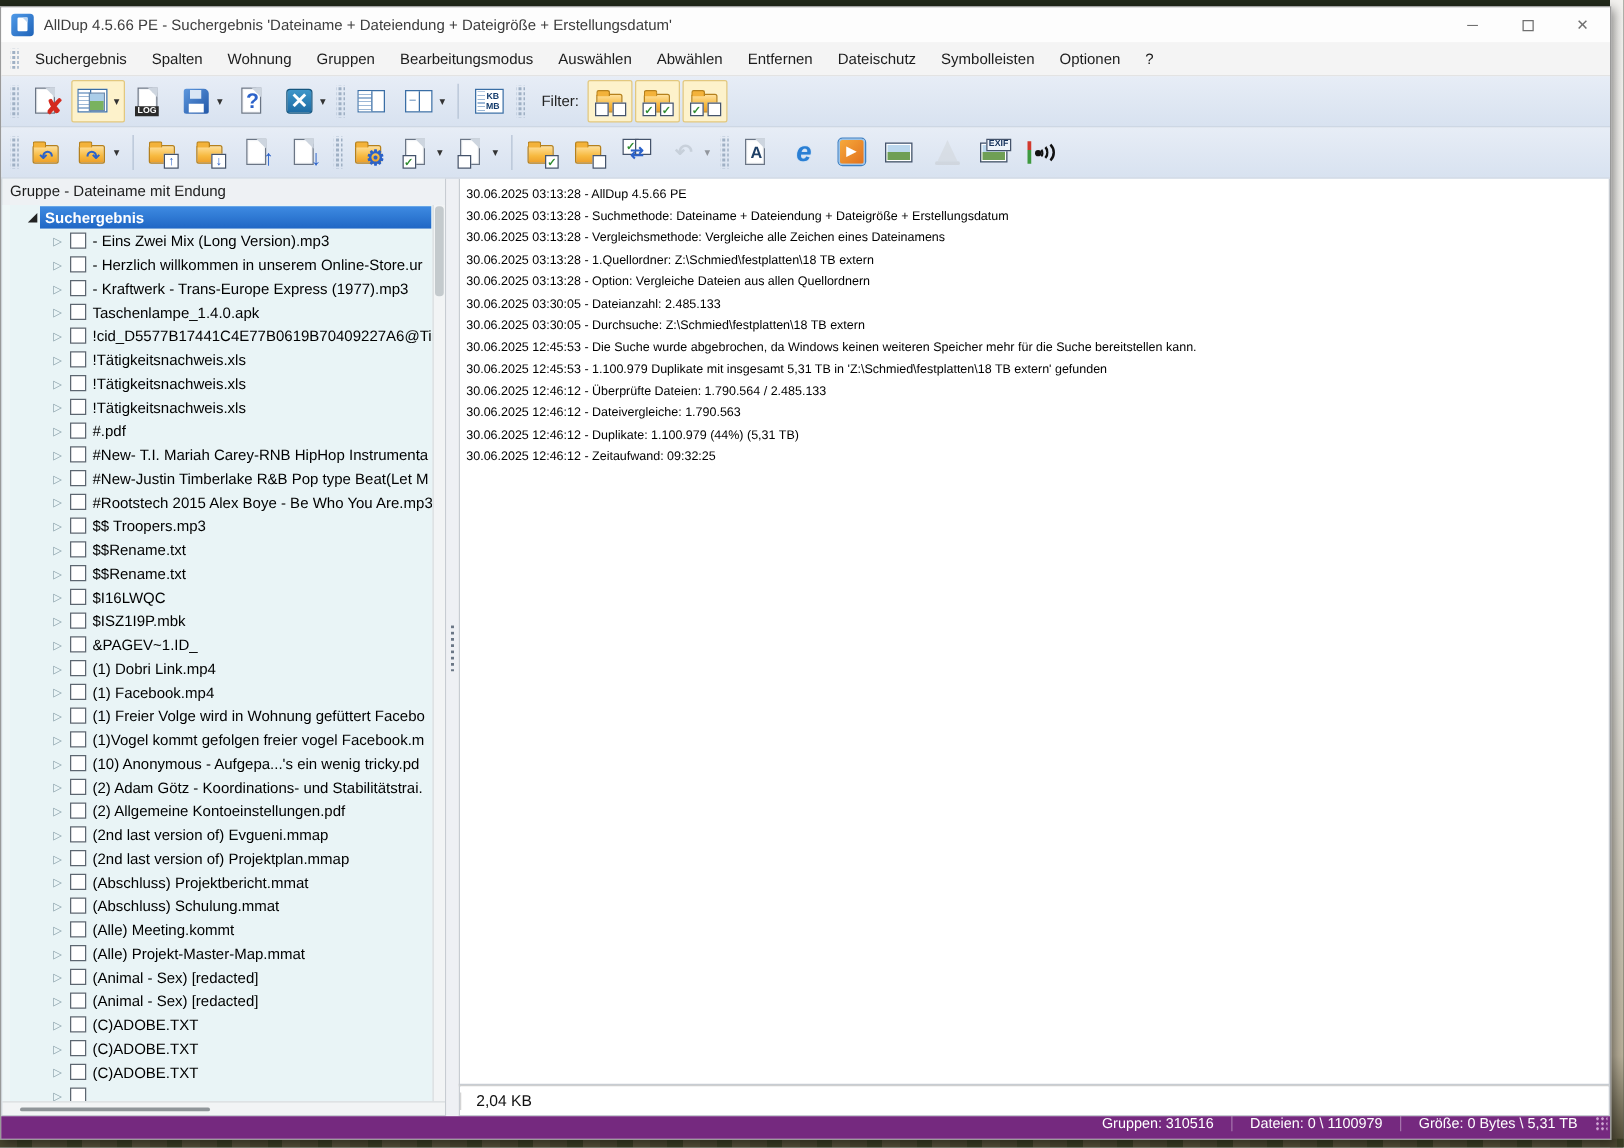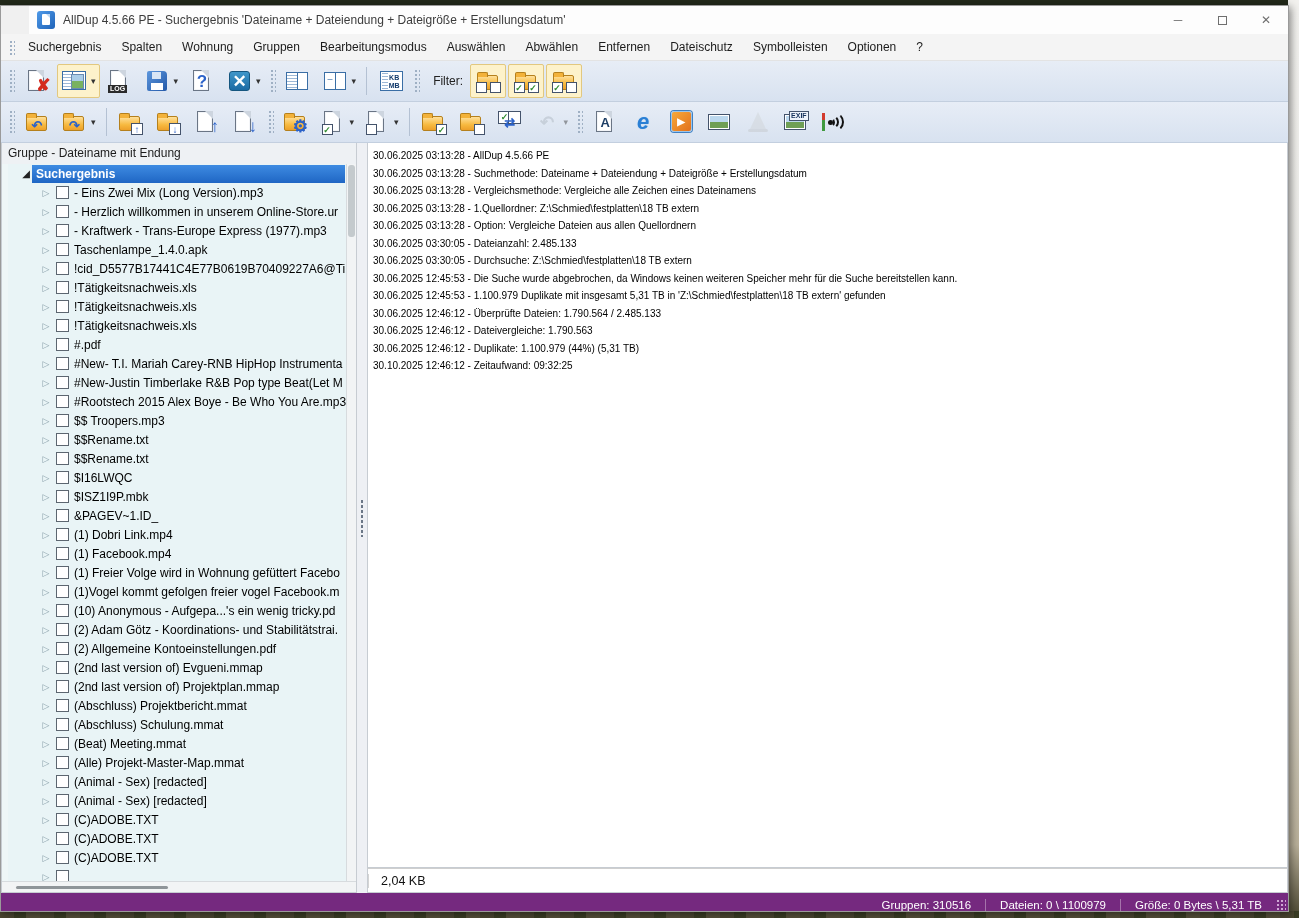--- a/index.html
+++ b/index.html
@@ -11,21 +11,21 @@
     background:linear-gradient(180deg,#f2f1ee 0%,#e7e7e3 55%,#b9b09a 92%,#4a4630 100%); }
   .desktop-bottom { position:absolute; left:0; bottom:0; width:1299px; height:7px;
     background:repeating-linear-gradient(90deg,#4a4630 0 14px,#3a3d24 14px 26px,#55503a 26px 40px); }
 
   
   .window { position:absolute; left:0; top:5px; width:1289px; height:907px;
     background:#f0f0f0; border:1px solid #9a9a9a; box-shadow:2px 2px 8px rgba(0,0,0,.45);
     display:flex; flex-direction:column; }
 
   
-  .titlebar { height:28px; background:#fdfdfd; display:flex; align-items:center; padding-left:8px; flex:0 0 auto;margin-left:28px; }
+  .titlebar { height:28px; background:#fdfdfd; display:flex; align-items:center; padding-left:8px; flex:0 0 auto; }
   .app-icon { width:18px; height:18px; border-radius:3px; background:linear-gradient(135deg,#4f9ae8,#1f63b8);
     position:relative; flex:0 0 auto; }
   .app-icon::before { content:""; position:absolute; left:5px; top:3px; width:8px; height:11px; background:#fff; border-radius:1px; }
   .app-icon::after { content:""; position:absolute; left:9px; top:3px; border:2px solid transparent; border-top-color:#bcd6f2; border-right-color:#bcd6f2; }
   .title-text { font-size:12px; color:#3c3c3c; margin-left:8px; white-space:nowrap; overflow:hidden; }
   .win-controls { margin-left:auto; display:flex; height:100%; }
   .win-btn { width:44px; height:100%; display:flex; align-items:center; justify-content:center; color:#6f6f6f; font-size:12px; }
   .win-btn .maxbox { width:9px; height:9px; border:1px solid #6f6f6f; display:inline-block; }
 
   
@@ -126,21 +126,21 @@
   .splitter .dots { width:4px; height:38px; background-image:radial-gradient(circle,#6b7786 1.3px,transparent 1.4px); background-size:4px 5px; }
 
   .right-col { flex:1 1 auto; display:flex; flex-direction:column; min-width:0; }
   .log-area { flex:1 1 auto; background:#fff; border:1px solid #c7ccd2; border-top:none; overflow:hidden; padding:4px 0 0 5px; }
   .log-line { font-size:10px; color:#000; line-height:17.5px; white-space:nowrap; }
 
   .path-bar { height:25px; background:#fff; border:1px solid #c7ccd2; border-top:1px solid #cfcfcf; display:flex; align-items:center; flex:0 0 auto; }
   .path-text { font-size:12.5px; color:#111; padding-left:6px; flex:1 1 auto; white-space:nowrap; overflow:hidden; }
   .size-cell { font-size:12.5px; color:#111; border-left:1px solid #d4d4d4; padding:0 12px; flex:0 0 auto; }
 
-  .statusbar { height:18px; background:#75297f; display:flex; align-items:flex-end; color:#fff; font-size:11.5px; flex:0 0 auto;padding-left:24px; }
+  .statusbar { height:18px; background:#75297f; display:flex; align-items:flex-start; color:#fff; font-size:11.5px; flex:0 0 auto;padding-left:24px; }
   .sb-field { padding:0 14px; border-left:1px solid rgba(255,255,255,.35); white-space:nowrap; }
   .sb-spacer { flex:1 1 auto; }
   .sb-grip { width:10px; height:12px; margin-right:2px;
     background-image:radial-gradient(circle,#cfa7d4 1px,transparent 1.2px); background-size:4px 4px; }
 </style>
 </head>
 <body>
 
 <div class="desktop-right"></div>
 <div class="desktop-bottom"></div>
@@ -540,21 +540,21 @@
               <span class="lbl">(Abschluss) Projektbericht.mmat</span>
             </div>
             <div class="trow">
               <span class="exp">▷</span>
               <span class="cb"></span>
               <span class="lbl">(Abschluss) Schulung.mmat</span>
             </div>
             <div class="trow">
               <span class="exp">▷</span>
               <span class="cb"></span>
-              <span class="lbl">(Beat) Meeting.mmat</span>
+              <span class="lbl">(Alle) Meeting.kommt</span>
             </div>
             <div class="trow">
               <span class="exp">▷</span>
               <span class="cb"></span>
               <span class="lbl">(Alle) Projekt-Master-Map.mmat</span>
             </div>
             <div class="trow">
               <span class="exp">▷</span>
               <span class="cb"></span>
               <span class="lbl">(Animal - Sex) [redacted]</span>
@@ -605,21 +605,21 @@
           <div class="log-line">30.06.2025 03:13:28 - Vergleichsmethode: Vergleiche alle Zeichen eines Dateinamens</div>
           <div class="log-line">30.06.2025 03:13:28 - 1.Quellordner: Z:\Schmied\festplatten\18 TB extern</div>
           <div class="log-line">30.06.2025 03:13:28 - Option: Vergleiche Dateien aus allen Quellordnern</div>
           <div class="log-line">30.06.2025 03:30:05 - Dateianzahl: 2.485.133</div>
           <div class="log-line">30.06.2025 03:30:05 - Durchsuche: Z:\Schmied\festplatten\18 TB extern</div>
           <div class="log-line">30.06.2025 12:45:53 - Die Suche wurde abgebrochen, da Windows keinen weiteren Speicher mehr für die Suche bereitstellen kann.</div>
           <div class="log-line">30.06.2025 12:45:53 - 1.100.979 Duplikate mit insgesamt 5,31 TB in 'Z:\Schmied\festplatten\18 TB extern' gefunden</div>
           <div class="log-line">30.06.2025 12:46:12 - Überprüfte Dateien: 1.790.564 / 2.485.133</div>
           <div class="log-line">30.06.2025 12:46:12 - Dateivergleiche: 1.790.563</div>
           <div class="log-line">30.06.2025 12:46:12 - Duplikate: 1.100.979 (44%) (5,31 TB)</div>
-          <div class="log-line">30.10.2025 12:46:12 - Zeitaufwand: 09:32:25</div>
+          <div class="log-line">30.06.2025 12:46:12 - Zeitaufwand: 09:32:25</div>
         </div>
       <div class="path-bar">
         <span class="size-cell">2,04 KB</span>
       </div>
     </div>
 
   </div>
 
   <div class="statusbar">
     <span class="sb-spacer"></span>

